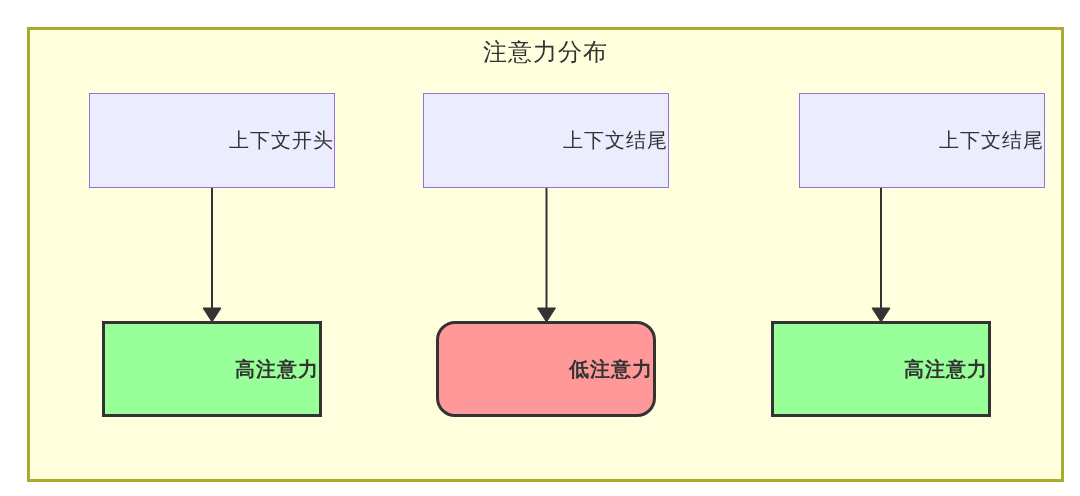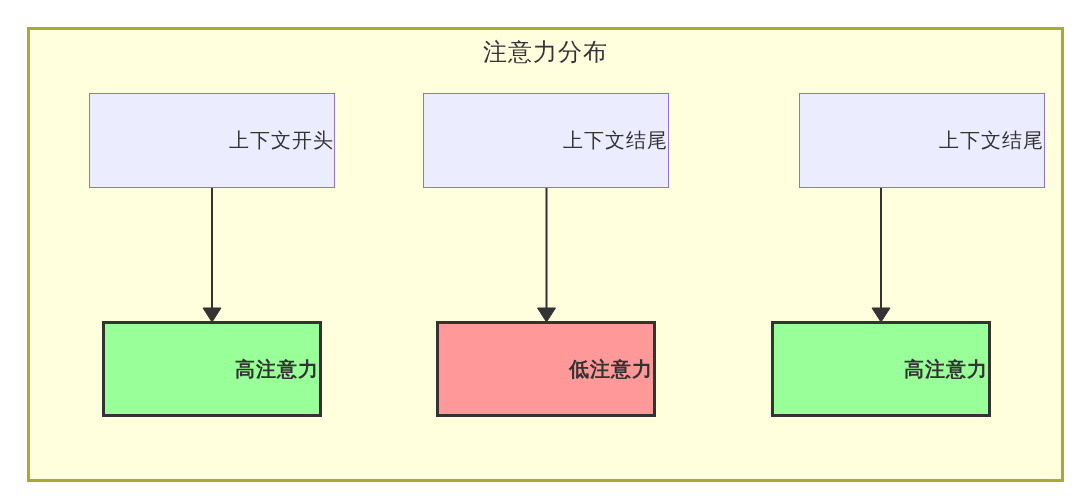--- a/index.html
+++ b/index.html
@@ -59,21 +59,21 @@
     top: 291px;
     width: 220px;
     height: 96px;
     border: 3.5px solid var(--result-border, #333333);
     font-weight: bold;
   }
   .result-node.col-0 { left: 72px; }
   .result-node.col-1 { left: 406px; }
   .result-node.col-2 { left: 741px; }
   .result-node[data-level="high"] { background: var(--high-fill, #99ff99); }
-  .result-node[data-level="low"]  { background: var(--low-fill, #ff9999); }
+  .result-node[data-level="low"]  { background: var(--low-fill, #ff9999); border-radius: 19px; }
   .edges {
     position: absolute;
     left: 0;
     top: 0;
     width: 100%;
     height: 100%;
     pointer-events: none;
   }
   .edges line {
     stroke: var(--arrow, #333333);

